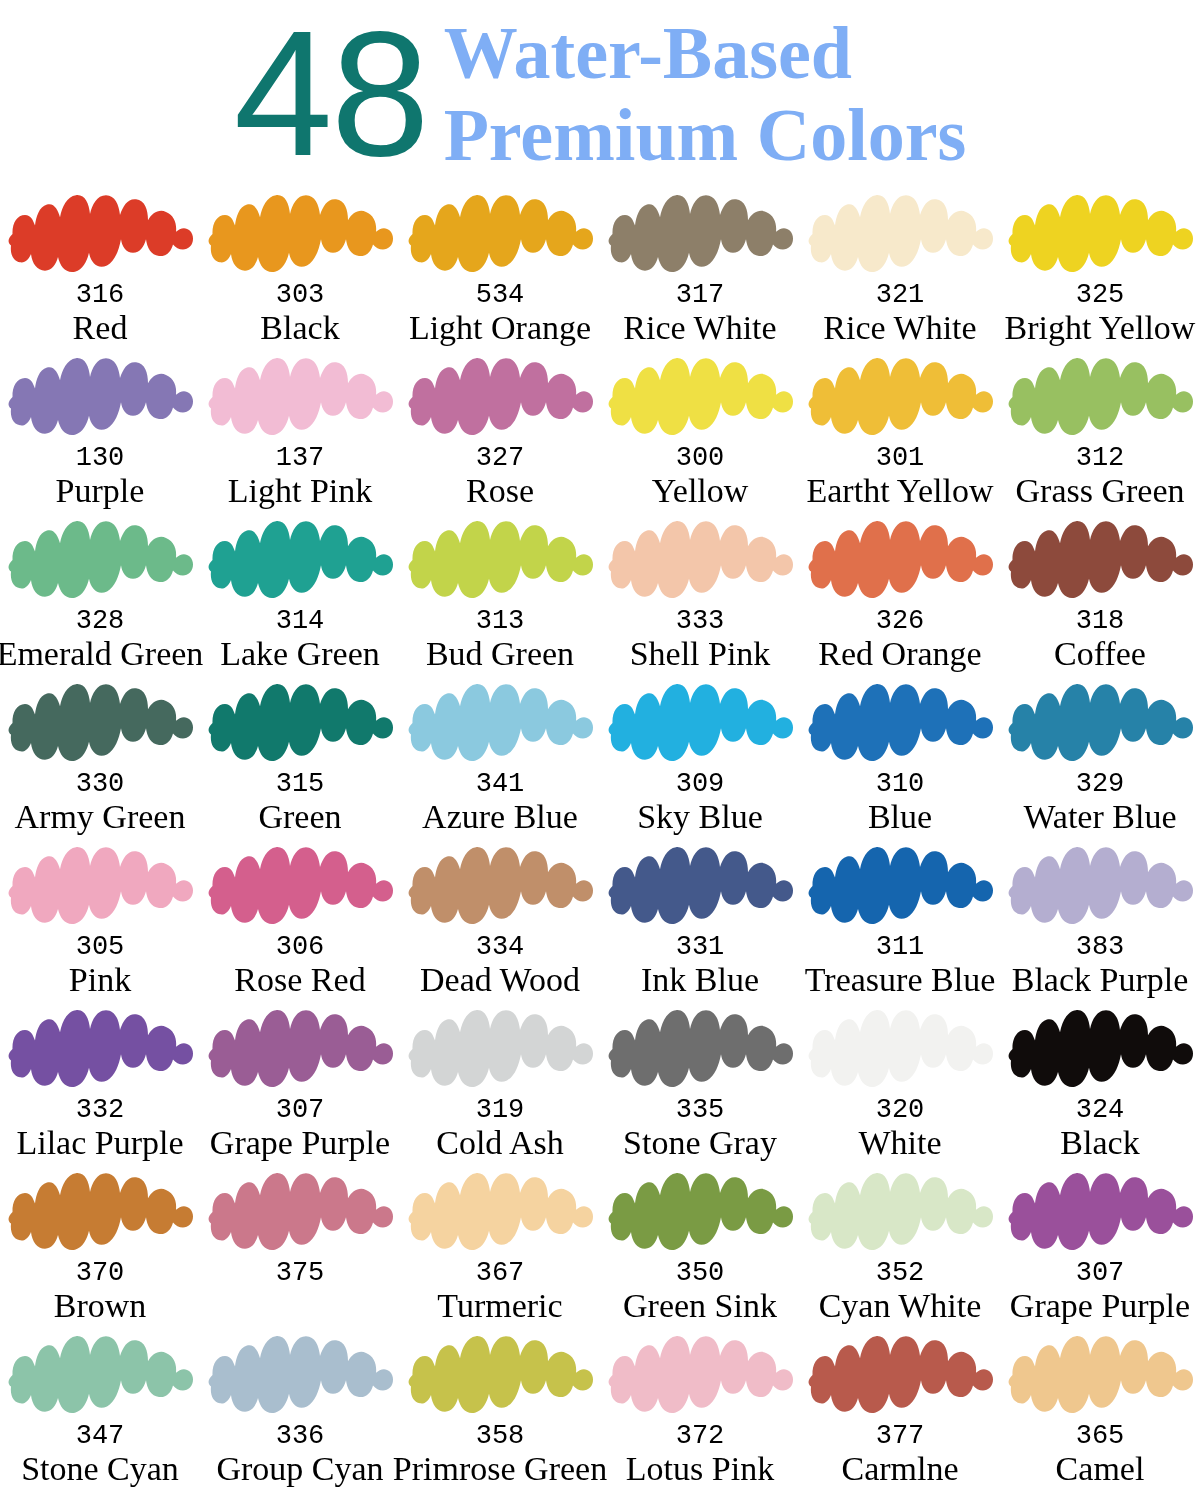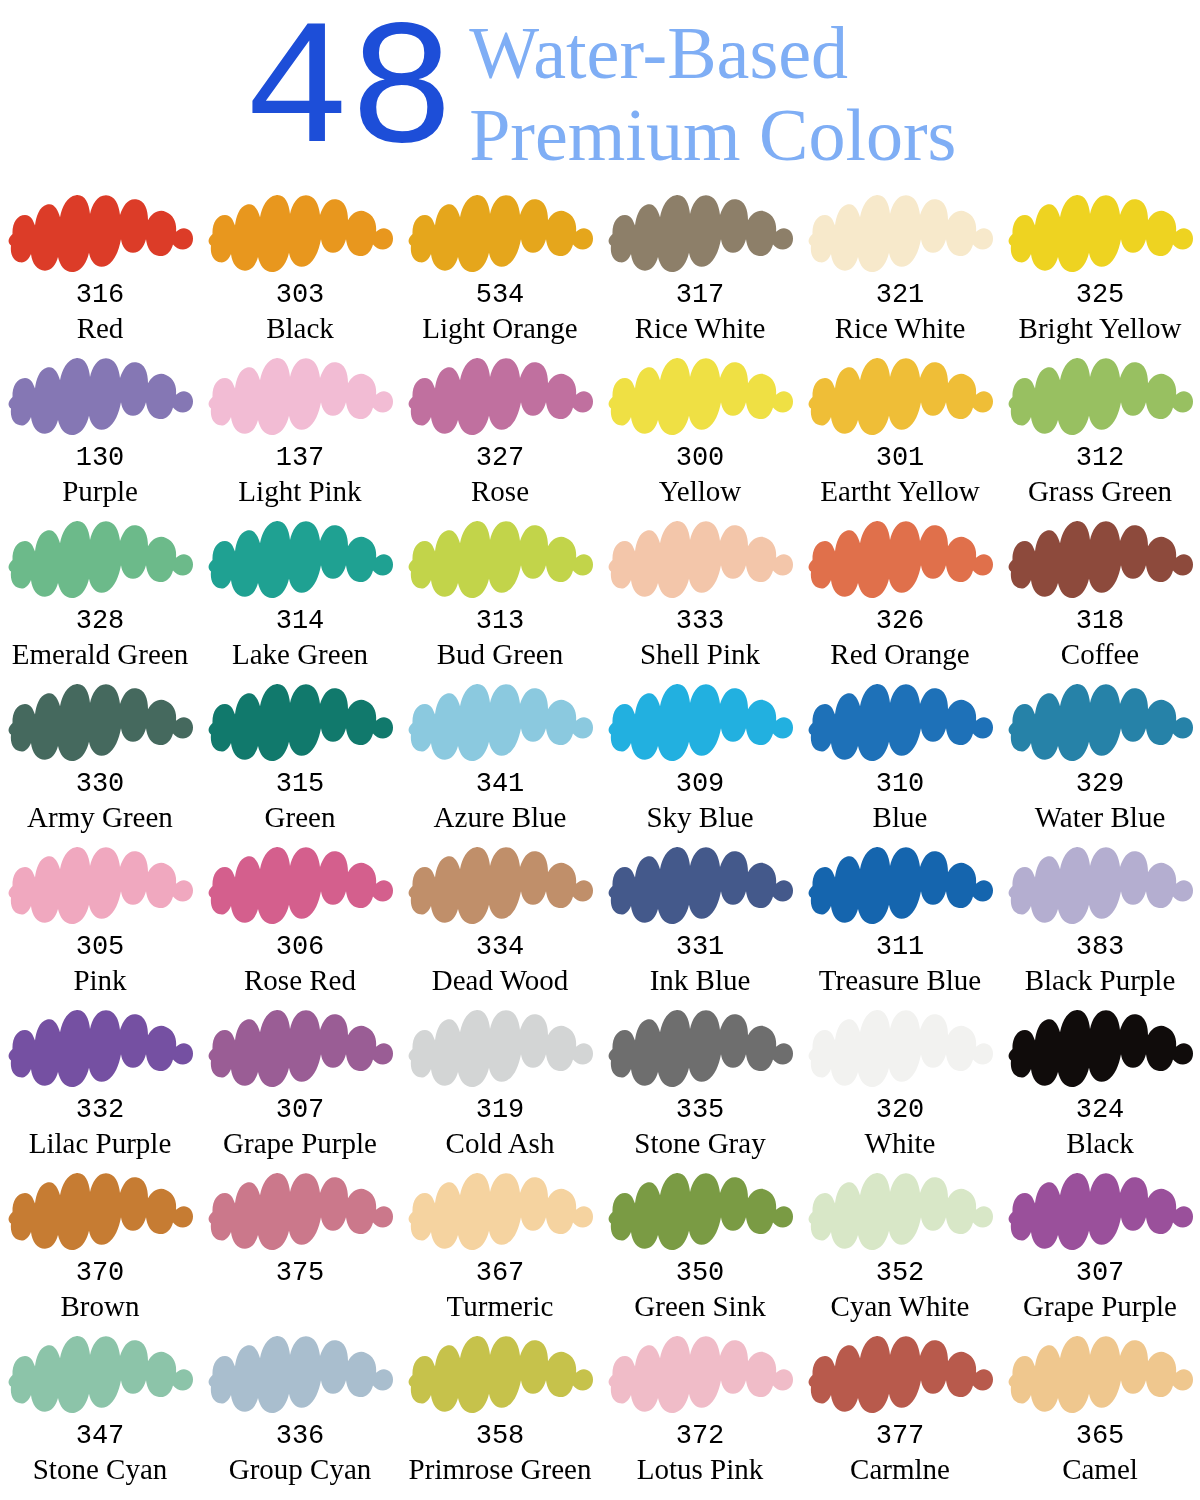--- a/index.html
+++ b/index.html
@@ -30,41 +30,41 @@
     width: 1200px;
     height: 190px;
     display: flex;
     flex-direction: row;
     align-items: flex-start;
     justify-content: center;
     padding-top: 4px;
     box-sizing: border-box;
   }
   .title-number {
-    font-family: Liberation Mono, monospace;
+    font-family: Liberation Sans, sans-serif;
     font-size: 178px;
     line-height: 168px;
     font-weight: 400;
-    color: #1d4ed8;
+    color: #0f766e;
     letter-spacing: -2px;
     margin-right: 16px;
     margin-top: 6px;
   }
   .title-words {
     display: flex;
     flex-direction: column;
     align-items: flex-start;
     justify-content: flex-start;
     margin-top: 8px;
   }
   .title-line {
     font-family: "Liberation Serif", "DejaVu Serif", serif;
     font-size: 74px;
     line-height: 82px;
-    font-weight: 400;
+    font-weight: 700;
     color: #7FAEF5;
     white-space: nowrap;
     letter-spacing: 0px;
   }
 
   
   .swatch-grid {
     position: absolute;
     top: 190px;
     left: 0;
@@ -98,21 +98,21 @@
   }
 
   .swatch-code {
     font-size: 27px;
     line-height: 31px;
     margin-top: 2px;
     white-space: nowrap;
     font-family: Liberation Mono, monospace;
   }
   .swatch-name {
-    font-size: 29px;
+    font-size: 34px;
     line-height: 32px;
     margin-top: 1px;
     white-space: nowrap;
     font-family: "Liberation Serif", "DejaVu Serif", serif;
   }
 </style>
 </head>
 <body>
 
 <div id="page">

